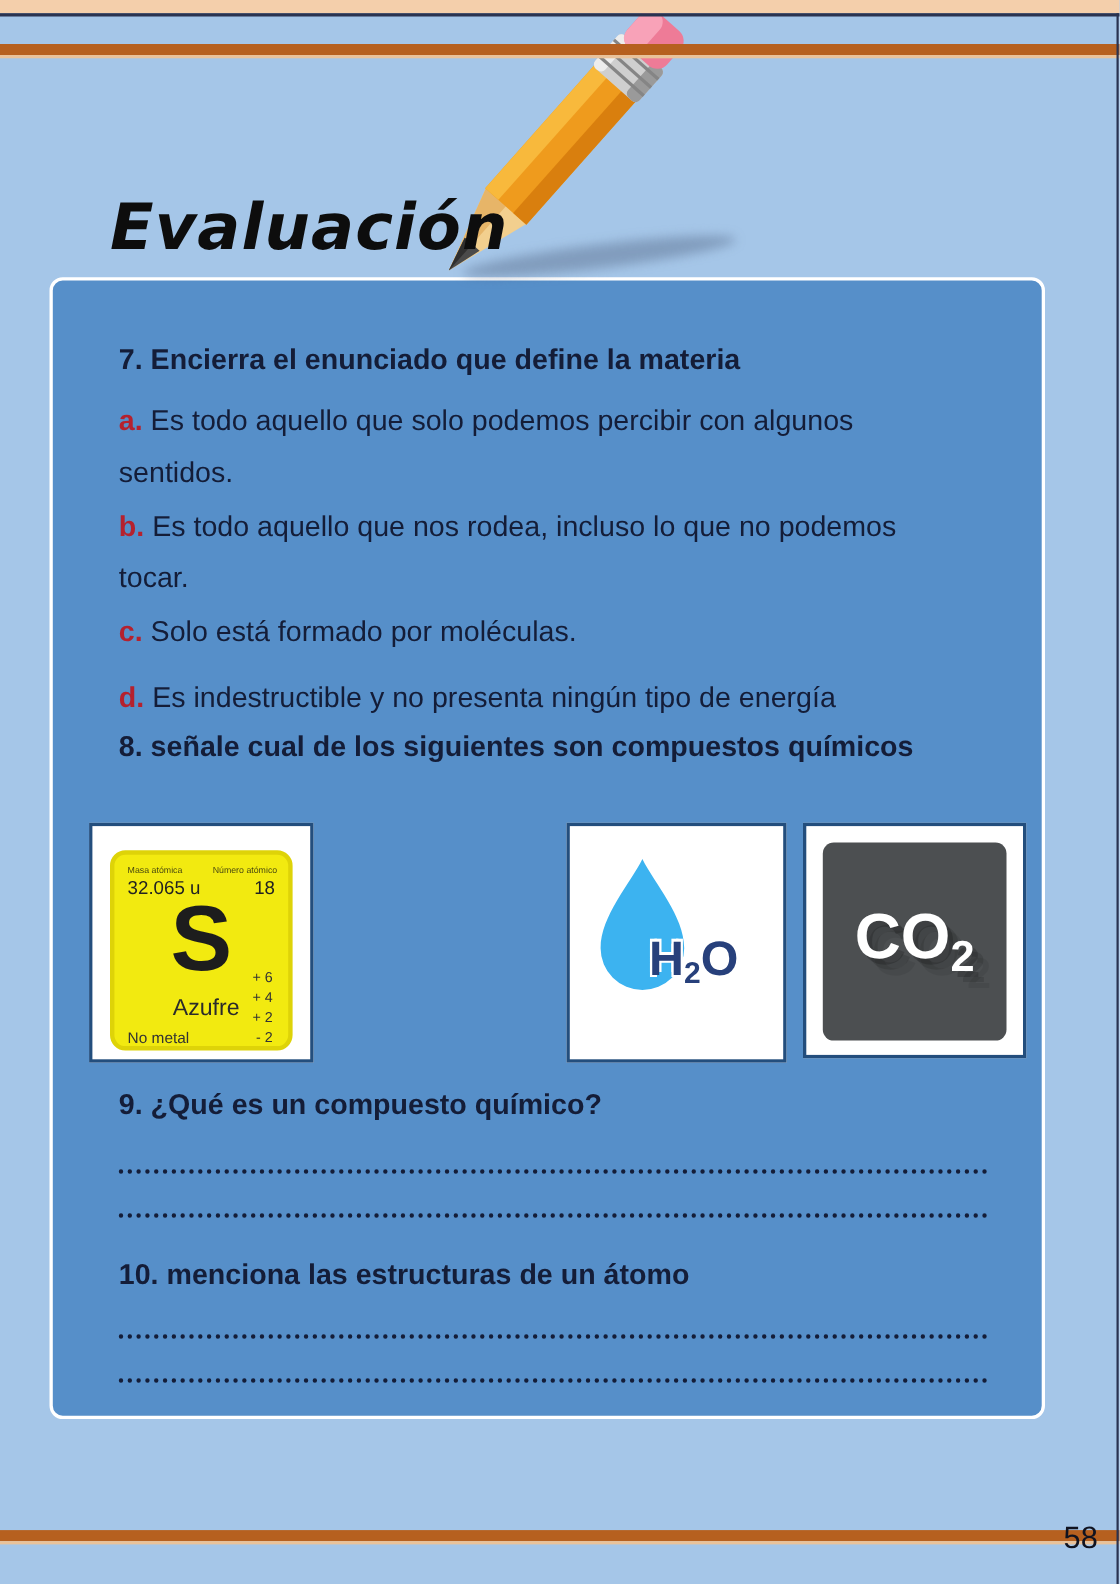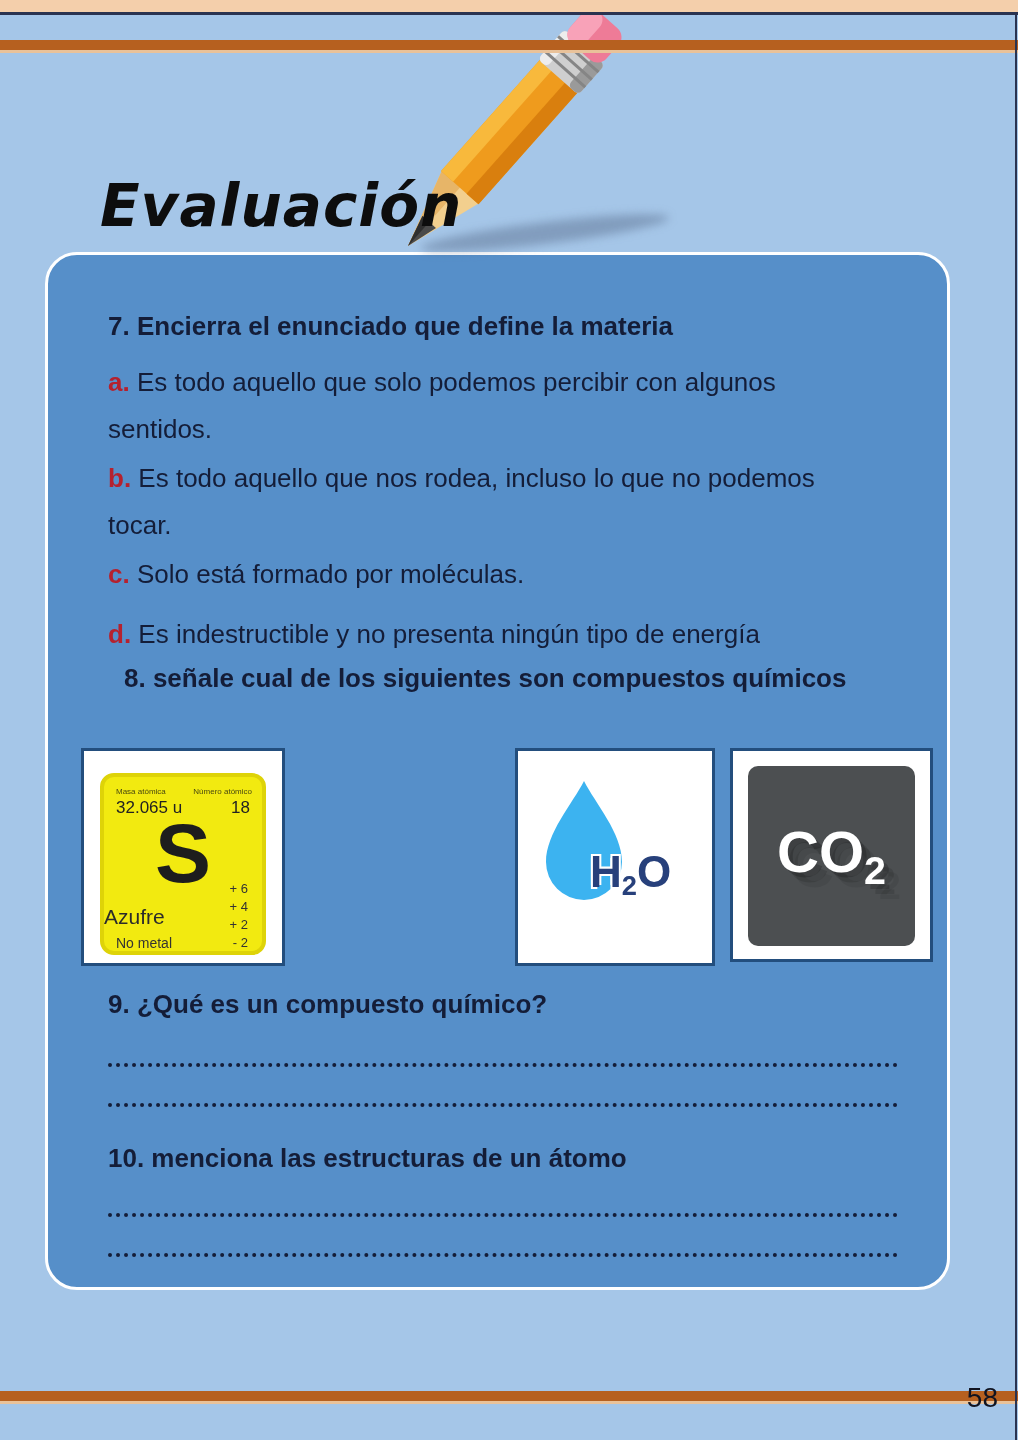--- a/index.html
+++ b/index.html
@@ -19,36 +19,36 @@
 
   
   .page-title{position:absolute;left:68px;top:172px;font-size:58px;font-weight:bold;font-style:italic;
               color:#0d0d0d;font-family:"DejaVu Sans",sans-serif;letter-spacing:1px;z-index:4;margin-left:32px;}
   .pencil-shadow{position:absolute;left:420px;top:222px;width:250px;height:22px;border-radius:50%;
                  background:rgba(70,90,120,.38);filter:blur(5px);transform:rotate(-7deg);z-index:2;}
   .pencil-svg{position:absolute;left:378px;top:4px;z-index:3;}
 
   
   .panel{position:absolute;left:45px;top:252px;width:905px;height:1038px;background:var(--panel-blue,#568fc9);
-         border:3px solid #ffffff;border-radius:32px;box-sizing:border-box;z-index:1;}
+         border:3px solid #ffffff;border-radius:12px;box-sizing:border-box;z-index:1;}
   .q-head{position:absolute;left:60px;font-weight:bold;font-size:26px;color:var(--text-dark,#141d38);}
   .q-option{position:absolute;left:60px;width:760px;font-size:26px;line-height:47px;color:var(--text-dark,#141d38);}
   .opt-letter{color:var(--letter-red,#b5212e);font-weight:bold;}
   .answer-line{position:absolute;left:60px;width:790px;height:0;border-bottom:4px dotted var(--text-dark,#182747);}
 
   
   .card{position:absolute;top:493px;height:218px;background:#ffffff;border:3px solid var(--card-border,#234e7d);
         box-sizing:border-box;}
   
   .sq-yellow{position:absolute;left:16px;top:22px;width:166px;height:182px;background:var(--sulfur-yellow,#f2ea10);
              border:4px solid var(--sulfur-border,#ded308);border-radius:14px;box-sizing:border-box;}
   .s-lab{position:absolute;font-size:8px;color:#4a4a10;}
   .s-val{position:absolute;font-size:17px;color:#222222;}
   .s-symbol{position:absolute;left:0;top:34px;width:100%;text-align:center;font-size:84px;font-weight:600;color:#1d1d1d;line-height:1;}
-  .s-name{position:absolute;left:0;top:128px;width:72%;text-align:left;font-size:21px;color:#2b2b2b;}
+  .s-name{position:absolute;left:0;top:128px;width:72%;text-align:right;font-size:21px;color:#2b2b2b;}
   .s-ox{position:absolute;right:14px;font-size:13px;color:#333333;text-align:right;}
   .s-cat{position:absolute;left:12px;top:158px;font-size:14px;color:#333333;}
   
   .sq-orange{position:absolute;left:14px;top:12px;width:172px;height:188px;
              background:linear-gradient(135deg,#f5852d 0%,var(--magnesium-orange,#e96812) 55%,#dd5c09 100%);
              border:6px solid #e4640e;border-radius:4px;box-sizing:border-box;
              box-shadow:inset 0 0 0 2px rgba(255,255,255,.18);}
   .m-lab{position:absolute;font-size:6px;color:rgba(255,255,255,.85);}
   .m-number{position:absolute;left:12px;top:18px;font-size:32px;color:#ffffff;}
   .m-mass{position:absolute;right:10px;top:24px;font-size:23px;color:#ffffff;}
@@ -124,21 +124,21 @@
     </div>
     <div class="q-option" style="top:296px;">
       <span class="opt-letter">c.</span>
       <span>Solo está formado por moléculas.</span>
     </div>
     <div class="q-option" style="top:356px;">
       <span class="opt-letter">d.</span>
       <span>Es indestructible y no presenta ningún tipo de energía</span>
     </div>
 
-    <div class="q-head" style="top:408px;margin-left:16px;">8. señale cual de los siguientes son compuestos químicos</div>
+    <div class="q-head" style="top:408px;">8. señale cual de los siguientes son compuestos químicos</div>
 
     <div class="card" style="left:33px;width:204px;">
       <div class="sq-yellow">
         <span class="s-lab" style="left:12px;top:10px;">Masa atómica</span>
         <span class="s-val" style="left:12px;top:21px;">32.065 u</span>
         <span class="s-lab" style="right:10px;top:10px;">Número atómico</span>
         <span class="s-val" style="right:12px;top:21px;">18</span>
         <div class="s-symbol">S</div>
         <div class="s-name">Azufre</div>
         <span class="s-ox" style="top:104px;">+ 6</span>

